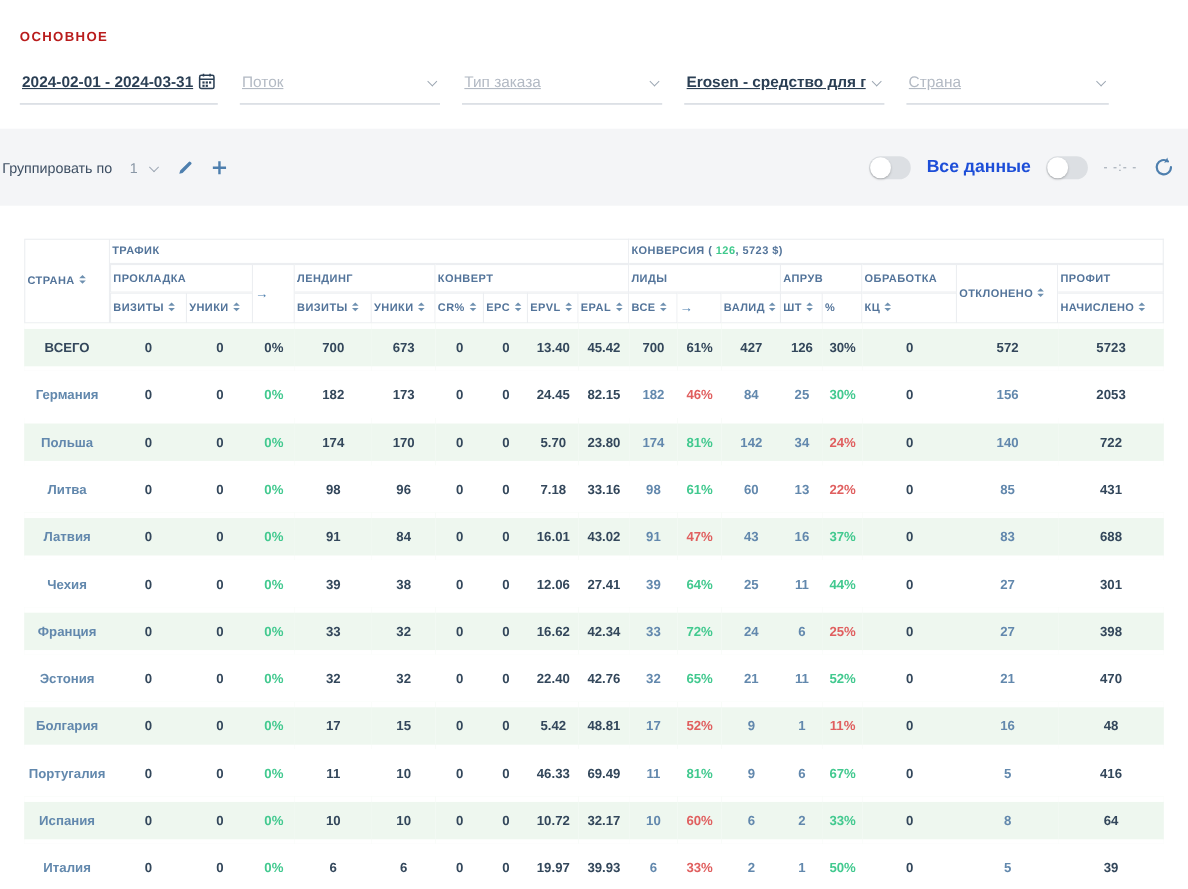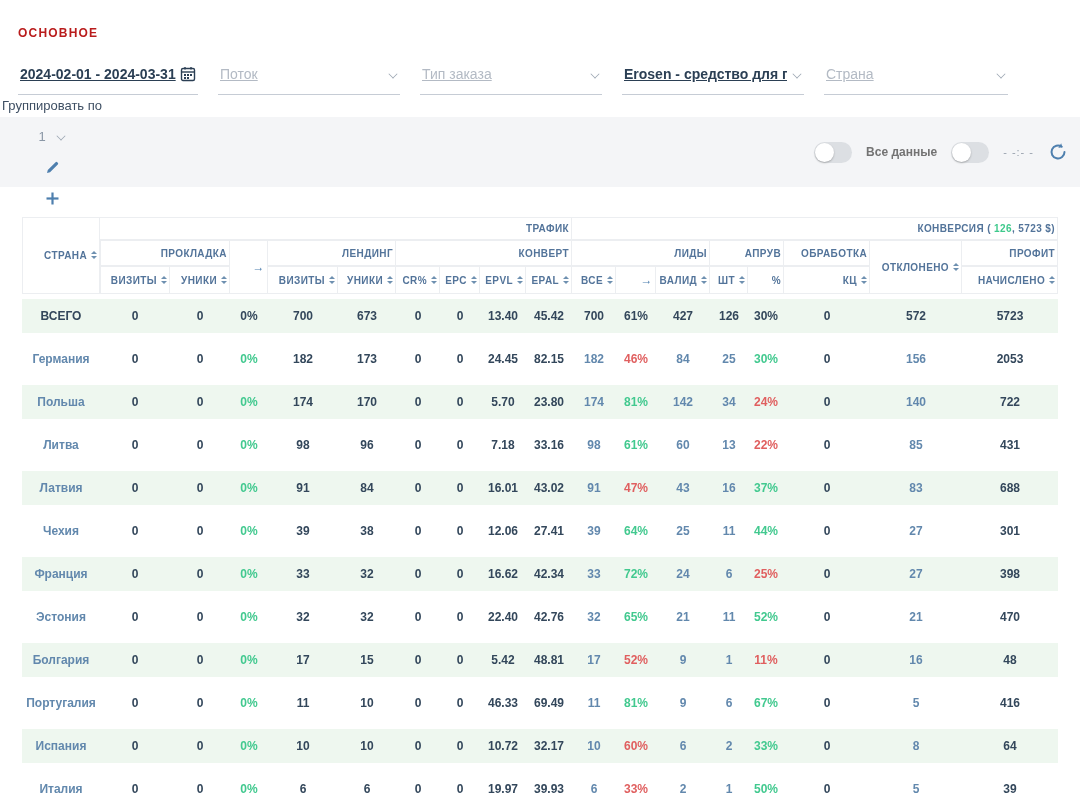--- a/index.html
+++ b/index.html
@@ -19,37 +19,37 @@
   .field .val { white-space:nowrap; overflow:hidden;text-decoration:underline; }
   .field .val.selected { color:#2b3f54; font-weight:bold; }
   .chev { width:9px; height:9px; flex:0 0 auto; margin-left:6px; position:relative; top:-2px; }
   .chev::after { content:""; position:absolute; left:0; top:2px; width:7px; height:7px;
     border-right:1.6px solid #9aa5b1; border-bottom:1.6px solid #9aa5b1;
     transform:rotate(45deg) scale(.8); }
 
   
   .toolbar { margin-top:22px; height:70px; background:#f4f5f7;
     display:flex; align-items:center; justify-content:space-between; padding:0 12px 0 2px; }
-  .tb-left { display:flex; align-items:center; gap:16px;flex-direction:column; }
+  .tb-left { display:flex; align-items:center; gap:16px; }
   .tb-left .lbl { font-size:13px; color:#3e4f63; }
   .groupsel { display:flex; align-items:center; gap:5px; font-size:13px; color:#8a97a6; cursor:pointer; }
   .iconbtn { display:inline-flex; align-items:center; justify-content:center; cursor:pointer; }
   .tb-right { display:flex; align-items:center; gap:14px; }
   .toggle { width:38px; height:21px; border-radius:11px; background:#dcdfe3; position:relative; cursor:pointer; }
   .toggle .knob { position:absolute; left:1px; top:1px; width:19px; height:19px; border-radius:50%;
     background:#fff; box-shadow:0 1px 2px rgba(0,0,0,.25); }
-  .tgl-lbl { font-size:12px; font-weight:bold; color:#737373; }
+  .tgl-lbl { font-size:16px; font-weight:bold; color:#1d4ed8; }
   .time-ph { font-size:11px; color:#97a1ad; letter-spacing:1px; }
 
   
   table { margin:30px 22px 0 22px; width:1036px; table-layout:fixed;
     border-collapse:separate; border-spacing:0; }
   thead th { border-right:1px solid #eceef1; border-bottom:1px solid #eceef1; border-top:1px solid #eceef1;
     font-size:10px; font-weight:bold; color:#53749a; letter-spacing:.4px;
-    text-align:right; vertical-align:middle; padding:5px 2px; background:#fff; }
+    text-align:left; vertical-align:middle; padding:5px 2px; background:#fff; }
   thead tr th:first-child { border-left:1px solid #eceef1; }
   thead .grp { height:22px; }
   thead .sub { height:26px; }
   thead .col { height:28px; }
   thead .arrowhd { color:#4e7fae; font-size:12px; font-weight:bold; }
   .conv-count { color:#3fc98c; }
   .sort { display:inline-block; vertical-align:middle; margin-left:4px; position:relative; top:-1px; }
   .sort i { display:block; width:0; height:0; border-left:3px solid transparent; border-right:3px solid transparent; }
   .sort .up { border-bottom:3.5px solid #6e90b0; margin-bottom:2px; }
   .sort .dn { border-top:3.5px solid #6e90b0; }

